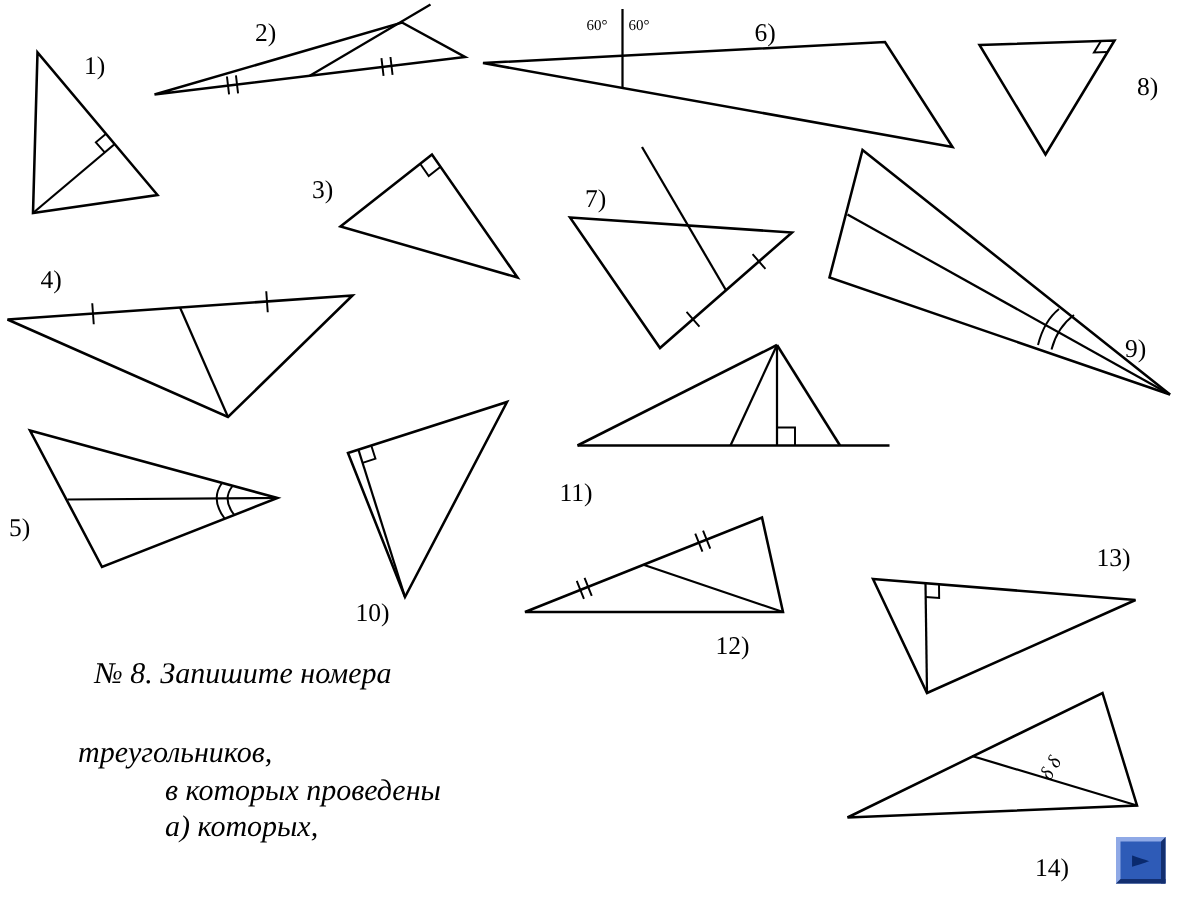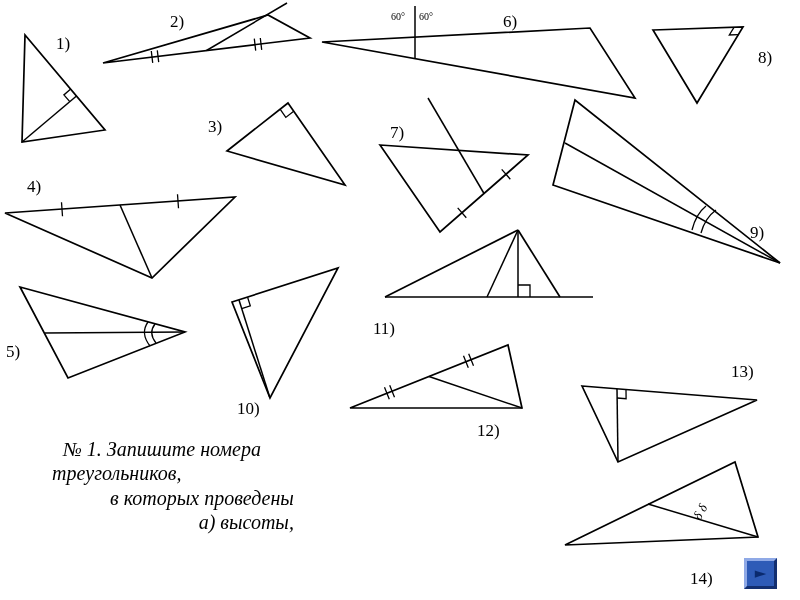--- a/index.html
+++ b/index.html
@@ -8,22 +8,22 @@
   .stage svg{position:absolute;left:0;top:0;}
   .fig-line{stroke:#000;fill:none;}
   .outline{stroke-width:1.7;}
   .cevian{stroke-width:1.5;}
   .mark{stroke-width:1.3;}
   .lbl{font-family:"Liberation Serif",serif;font-size:17px;fill:#000;}
   .small-angle{font-family:"Liberation Serif",serif;font-size:10px;fill:#000;}
   .delta{font-family:"Liberation Serif",serif;font-size:13px;font-style:italic;fill:#000;}
   .task{position:absolute;left:50px;top:437px;font-style:italic;font-size:20px;line-height:1.22;}
   .task .t0{padding-left:13px;}
-  .task .t1{padding-left:2px;}
-  .task .t2,.task .t3,.task .t4,.task .t5{padding-left:60px;text-align:right;}
+  .task .t1{padding-left:2px;margin-top:29px;}
+  .task .t2,.task .t3,.task .t4,.task .t5{padding-left:60px;}
   .nav-btn{position:absolute;left:744px;top:558px;width:33px;height:31px;box-sizing:border-box;
            background:#2e5bb7;border-top:3px solid #8fa9e6;border-left:3px solid #8fa9e6;
            border-right:3px solid #132f70;border-bottom:3px solid #132f70;
            display:flex;align-items:center;justify-content:center;cursor:pointer;}
   .nav-btn span{color:#0a2a6e;font-size:15px;line-height:1;font-family:"DejaVu Sans",sans-serif;}
 </style>
 </head>
 <body>
 
 <div class="stage">
@@ -126,23 +126,23 @@
     <g>
       <polygon class="fig-line outline" points="565,545 735,462 758,537"></polygon>
       <line class="fig-line cevian" x1="758" y1="537" x2="648" y2="504"></line>
       <text class="delta" x="704" y="514" text-anchor="middle" transform="rotate(-60 704 514)">δ δ</text>
       <text class="lbl" x="690" y="584">14)</text>
     </g>
 
   </svg>
 
   <div class="task">
-    <div class="t0">№ 1.  Запишите номера</div>
+    <div class="t0">№ 8.  Запишите номера</div>
     <div class="t1">треугольников,</div>
     <div class="t2">в которых проведены</div>
-    <div class="t3">а) высоты,</div>
+    <div class="t3">а) которых,</div>
   </div>
 
   <div class="nav-btn">
     <span>►</span>
   </div>
 
 </div>
 
 </body></html>

